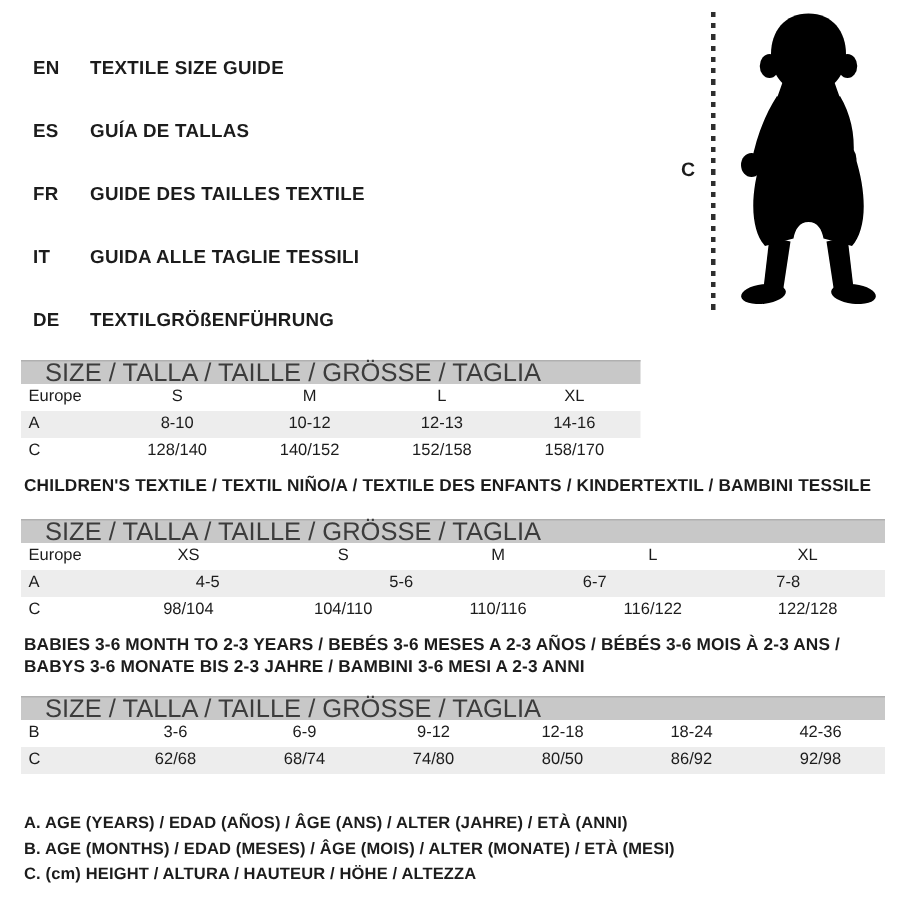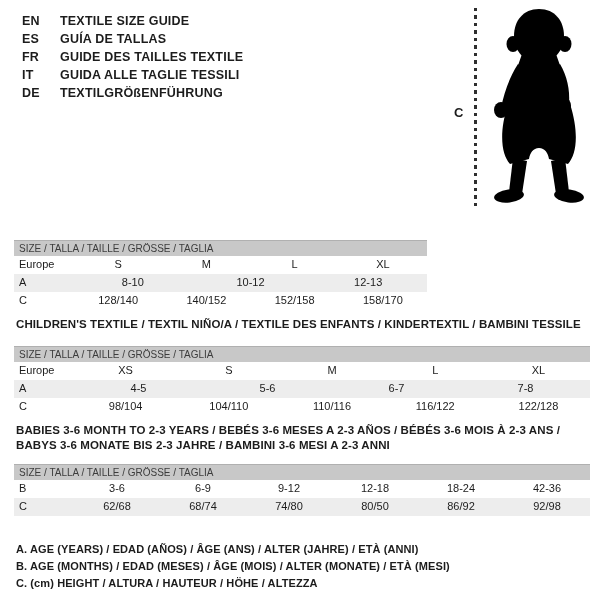--- a/index.html
+++ b/index.html
@@ -7,21 +7,21 @@
     width:600px; height:600px; background:#ffffff;
     font-family:"Liberation Sans", sans-serif;
     color:#1c1c1c;
     -webkit-font-smoothing:antialiased;
   }
   .page { position:relative; width:600px; height:600px; overflow:hidden; }
 
   
   .lang-block { position:absolute; top:12px; left:22px; }
   .lang-row { display:flex; height:18px; align-items:center;
-              font-weight:bold; font-size:12.5px; letter-spacing:0.2px; }
+              font-weight:bold; font-size:12.5px; letter-spacing:0.2px;margin-top:24px; }
   .lang-code { width:38px; }
 
   
   .height-line { position:absolute; left:474px; top:8px; width:3px; height:199px;
     background:repeating-linear-gradient(to bottom,#2e2e2e 0 3.5px, transparent 3.5px 7.5px); }
   .height-label { position:absolute; left:454px; top:105px;
     font-weight:bold; font-size:13px; }
   .baby-svg { position:absolute; left:481px; top:6px; }
 
   
@@ -31,21 +31,21 @@
   #title-1 { top:317px; }
   #title-2 { top:423px; width:565px; }
 
   
   .tbl { position:absolute; left:14px; }
   #table-0 { top:240px; width:413px; }
   #table-1 { top:346px; width:576px; }
   #table-2 { top:464px; width:576px; }
   .tbl-header { height:16px; line-height:16px; background:#c8c8c8;
     border-top:1px solid #b0b0b0; box-sizing:border-box;
-    font-size:10px; color:#3c3c3c; padding-left:5px; }
+    font-size:17px; color:#3c3c3c; padding-left:16px; }
   .trow { display:flex; height:18px; line-height:17px; font-size:11px; }
   .trow.shaded { background:#ededed; }
   .tlabel { width:60px; padding-left:5px; box-sizing:border-box; }
   .tcell { flex:1; text-align:center; }
 
   
   .footnotes { position:absolute; top:541px; left:16px;
     font-size:11px; font-weight:bold; line-height:17px; letter-spacing:0.1px; }
 </style>
 </head>
@@ -107,20 +107,21 @@
           <div class="tcell">S</div>
           <div class="tcell">M</div>
           <div class="tcell">L</div>
           <div class="tcell">XL</div>
         </div>
         <div class="trow shaded">
           <div class="tlabel">A</div>
           <div class="tcell">8-10</div>
           <div class="tcell">10-12</div>
           <div class="tcell">12-13</div>
+          <div class="tcell">14-16</div>
         </div>
         <div class="trow">
           <div class="tlabel">C</div>
           <div class="tcell">128/140</div>
           <div class="tcell">140/152</div>
           <div class="tcell">152/158</div>
           <div class="tcell">158/170</div>
         </div>
       </div>
   </div>

